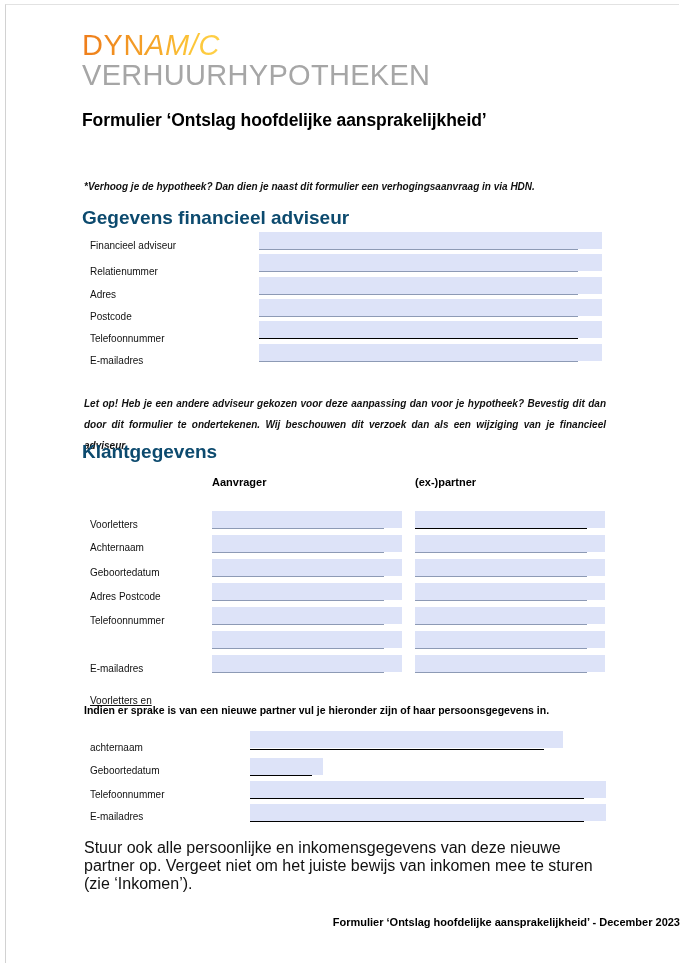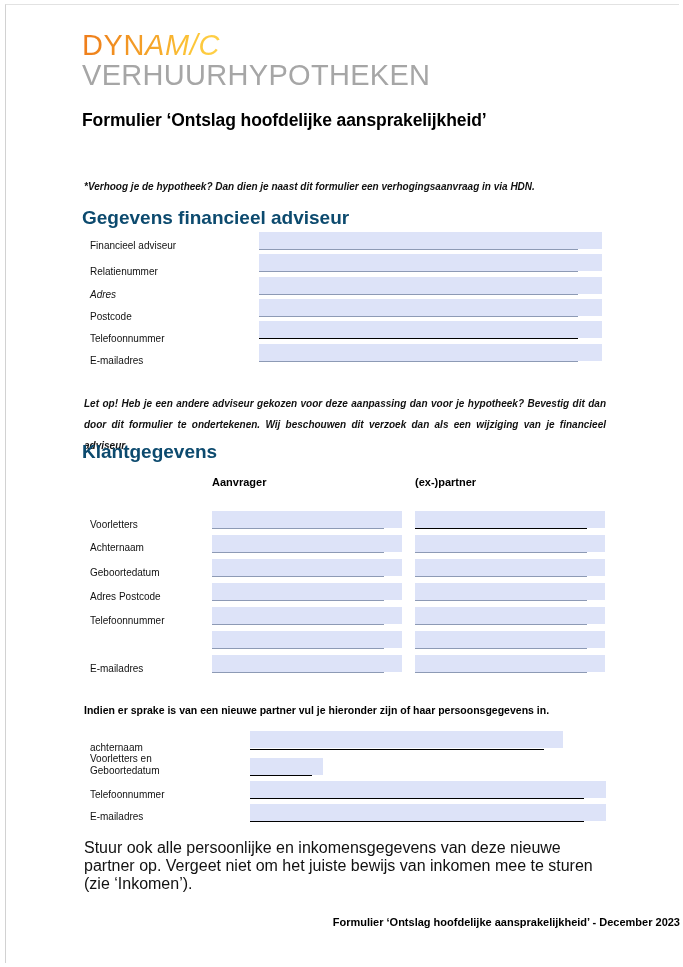--- a/index.html
+++ b/index.html
@@ -209,21 +209,21 @@
   <h2 class="section-title" id="adviser-title">Gegevens financieel adviseur</h2>
 
   <div class="field-label" style="left:84px; top:235px;">Financieel adviseur</div>
   <div class="field-box" style="left:253px; top:227px; width:343px;"></div>
   <div class="field-rule" style="left:253px; top:244px; width:319px;"></div>
 
   <div class="field-label" style="left:84px; top:261px;">Relatienummer</div>
   <div class="field-box" style="left:253px; top:249px; width:343px;"></div>
   <div class="field-rule" style="left:253px; top:266px; width:319px;"></div>
 
-  <div class="field-label" style="left:84px; top:284px;font-style:italic;">Adres</div>
+  <div class="field-label" style="left:84px; top:284px;">Adres</div>
   <div class="field-box" style="left:253px; top:272px; width:343px;"></div>
   <div class="field-rule" style="left:253px; top:289px; width:319px;"></div>
 
   <div class="field-label" style="left:84px; top:306px;">Postcode</div>
   <div class="field-box" style="left:253px; top:294px; width:343px;"></div>
   <div class="field-rule" style="left:253px; top:311px; width:319px;"></div>
 
   <div class="field-label" style="left:84px; top:328px;">Telefoonnummer</div>
   <div class="field-box" style="left:253px; top:316px; width:343px;"></div>
   <div class="field-rule dark" style="left:253px; top:333px; width:319px;"></div>
@@ -276,21 +276,21 @@
   <div class="field-rule" style="left:409px; top:643px; width:172px;"></div>
 
   <div class="field-label" style="left:84px; top:658px;">E-mailadres</div>
   <div class="field-box" style="left:206px; top:650px; width:190px;"></div>
   <div class="field-rule" style="left:206px; top:667px; width:172px;"></div>
   <div class="field-box" style="left:409px; top:650px; width:190px;"></div>
   <div class="field-rule" style="left:409px; top:667px; width:172px;"></div>
 
   <div class="bold-note">Indien er sprake is van een nieuwe partner vul je hieronder zijn of haar persoonsgegevens in.</div>
 
-  <div class="field-label" style="left:84px; top:748px;">Voorletters en</div>
+  <div class="field-label" style="left:84px; top:690px;text-decoration:underline;">Voorletters en</div>
   <div class="field-label" style="left:84px; top:737px;">achternaam</div>
   <div class="field-box" style="left:244px; top:726px; width:313px;"></div>
   <div class="field-rule dark" style="left:244px; top:744px; width:294px;"></div>
 
   <div class="field-label" style="left:84px; top:760px;">Geboortedatum</div>
   <div class="field-box" style="left:244px; top:753px; width:73px;"></div>
   <div class="field-rule dark" style="left:244px; top:770px; width:62px;"></div>
 
   <div class="field-label" style="left:84px; top:784px;">Telefoonnummer</div>
   <div class="field-box" style="left:244px; top:776px; width:356px;"></div>

